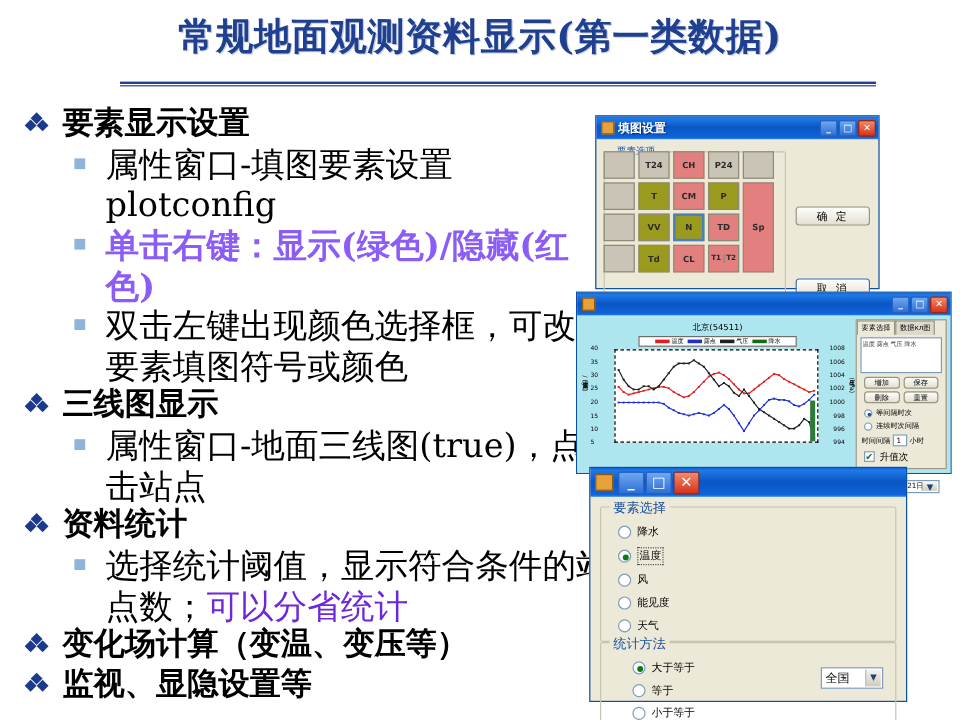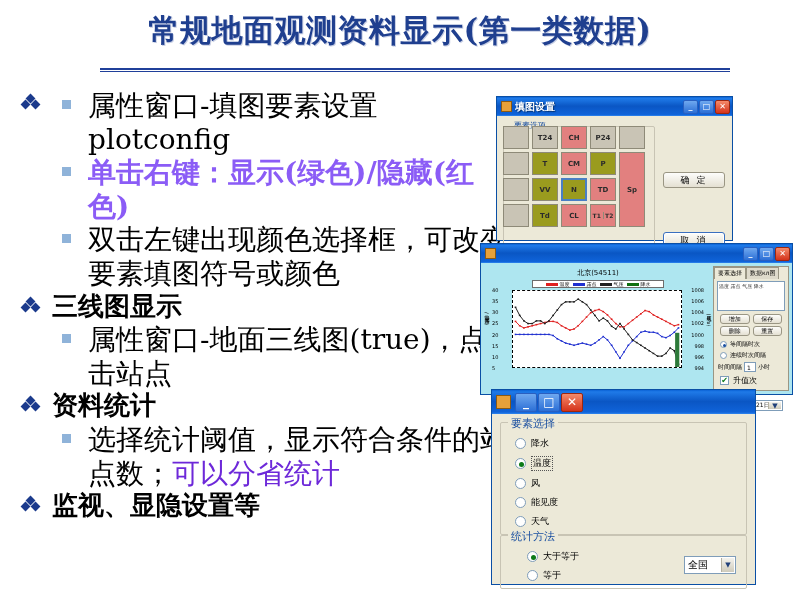--- a/index.html
+++ b/index.html
@@ -199,20 +199,21 @@
 <div id="title-rule"></div>
 
 <div id="bullets">
 
   <div class="lvl1">
     <span class="dia">
         <i class="a"></i>
         <i class="b"></i>
         <i class="c"></i>
       </span>
+    <span>要素显示设置</span>
   </div>
 
   <div class="lvl2">
     <span class="sq"></span>
     <span>属性窗口-填图要素设置plotconfig</span>
   </div>
 
   <div class="lvl2">
     <span class="sq"></span>
     <span class="red">单击右键：显示(绿色)/隐藏(红色)</span>
@@ -244,20 +245,28 @@
         <i class="c"></i>
       </span>
     <span>资料统计</span>
   </div>
 
   <div class="lvl2">
     <span class="sq"></span>
     <span>选择统计阈值，显示符合条件的站点数；</span><span class="red2">可以分省统计</span>
   </div>
 
+  <div class="lvl1">
+    <span class="dia">
+        <i class="a"></i>
+        <i class="b"></i>
+        <i class="c"></i>
+      </span>
+    <span>变化场计算（变温、变压等）</span>
+  </div>
 
   <div class="lvl1">
     <span class="dia">
         <i class="a"></i>
         <i class="b"></i>
         <i class="c"></i>
       </span>
     <span>监视、显隐设置等</span>
   </div>
 
@@ -583,20 +592,24 @@
       <span class="lg">统计方法</span>
       <div id="st-right-top-in">
         <div class="rad on">
           <span class="bul"></span>
           <span>大于等于</span>
         </div>
         <div class="rad">
           <span class="bul"></span>
           <span>等于</span>
         </div>
+        <div class="rad">
+          <span class="bul"></span>
+          <span>小于等于</span>
+        </div>
       </div>
       <div class="sel" id="st-sel-scope">
         <span>全国</span>
         <span class="arw">▼</span>
       </div>
     </div>
 
   </div>
 </div>
 

